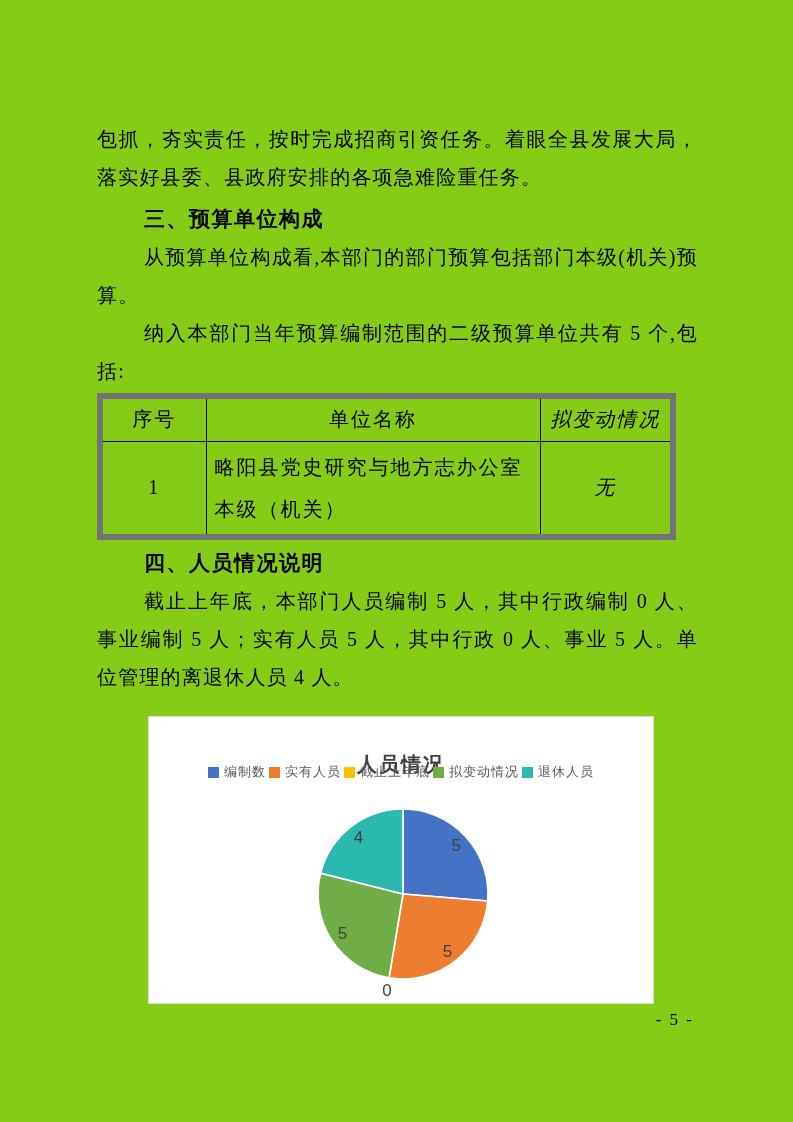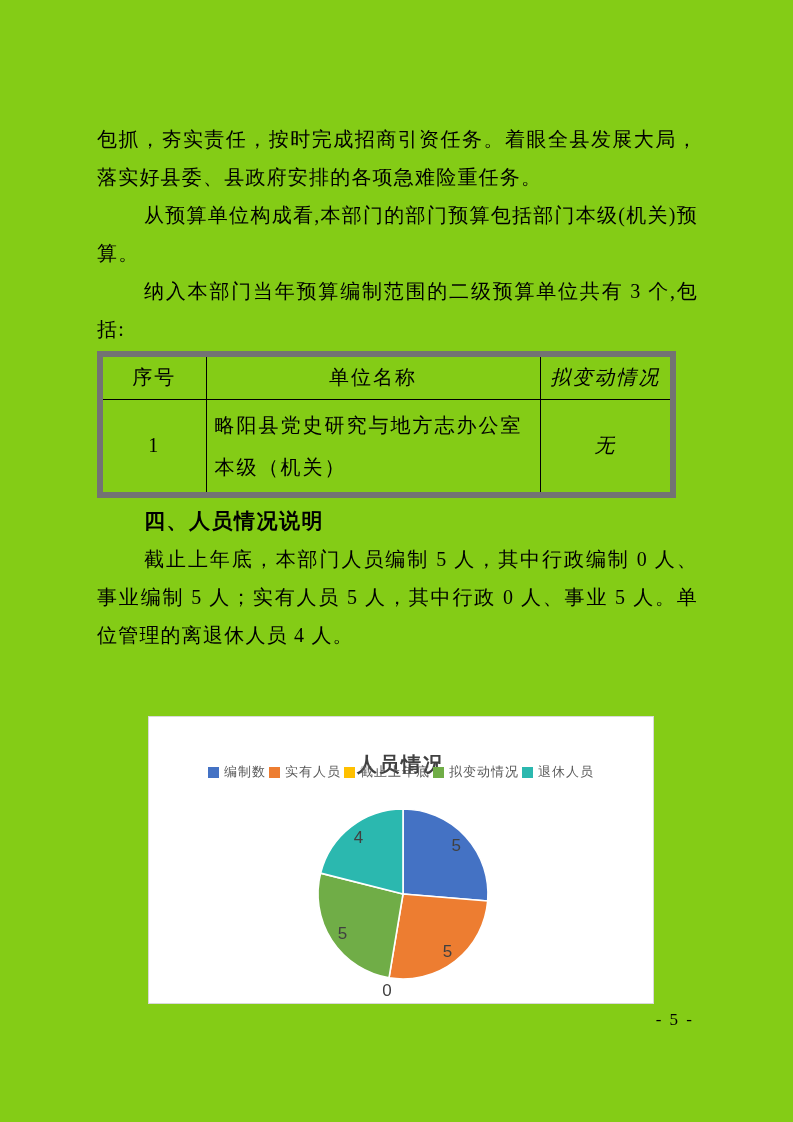--- a/index.html
+++ b/index.html
@@ -73,24 +73,25 @@
   }
 </style>
 </head>
 <body>
 
 <div class="page">
 
   <div class="textblock">
     <p class="body-par">包抓，夯实责任，按时完成招商引资任务。着眼全县发展大局，落实好县委、县政府安排的各项急难险重任务。</p>
 
+    <h3 class="sect-heading h3">三、预算单位构成</h3>
 
     <p class="body-par indent">从预算单位构成看,本部门的部门预算包括部门本级(机关)预算。</p>
 
-    <p class="body-par indent">纳入本部门当年预算编制范围的二级预算单位共有 3 个,包括:</p>
+    <p class="body-par indent">纳入本部门当年预算编制范围的二级预算单位共有 5 个,包括:</p>
 
     <table class="units">
       <thead>
         <tr>
           <th class="col-serial">序号</th>
           <th class="col-name">单位名称</th>
           <th class="col-change">拟变动情况</th>
         </tr>
       </thead>
       <tbody>

